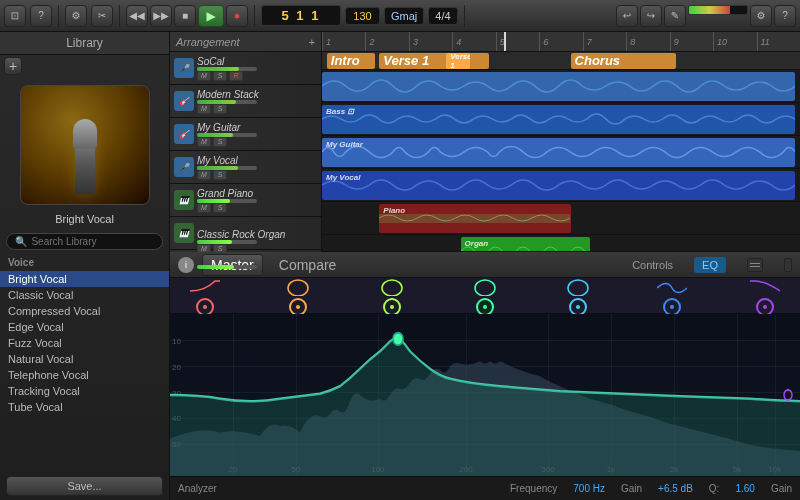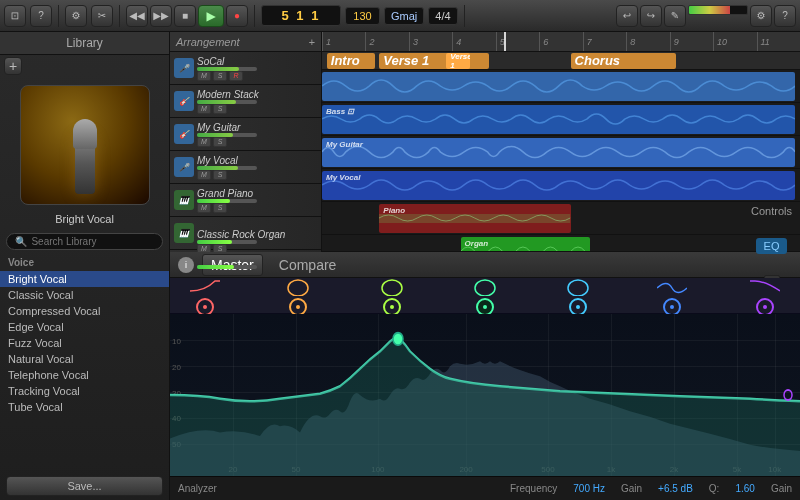--- a/index.html
+++ b/index.html
@@ -740,21 +740,21 @@
         </div>
       </div>
     </div>
 
     <div id="eq-section">
 
       <div class="eq-header">
         <span style="width:16px;height:16px;background:#888;border-radius:50%;display:inline-flex;align-items:center;justify-content:center;font-size:9px;color:#fff;">i</span>
         <div class="eq-tab active">Master</div>
         <div class="eq-tab">Compare</div>
-        <div style="margin-left:auto;display:flex;align-items:center;gap:21px;flex-direction:column;">
+        <div style="margin-left:auto;display:flex;align-items:center;gap:21px;">
           <span class="eq-controls-label">Controls</span>
           <div class="eq-tab-right">EQ</div>
           <div style="width:16px;height:14px;background:#333;border:1px solid #222;border-radius:2px;cursor:pointer;display:flex;flex-direction:column;justify-content:center;align-items:center;gap:2px;">
             <div style="width:10px;height:1px;background:#888;"></div>
             <div style="width:10px;height:1px;background:#888;"></div>
           </div>
           <div style="width:8px;height:14px;background:#333;border:1px solid #222;border-radius:2px;cursor:pointer;"></div>
         </div>
       </div>
 

